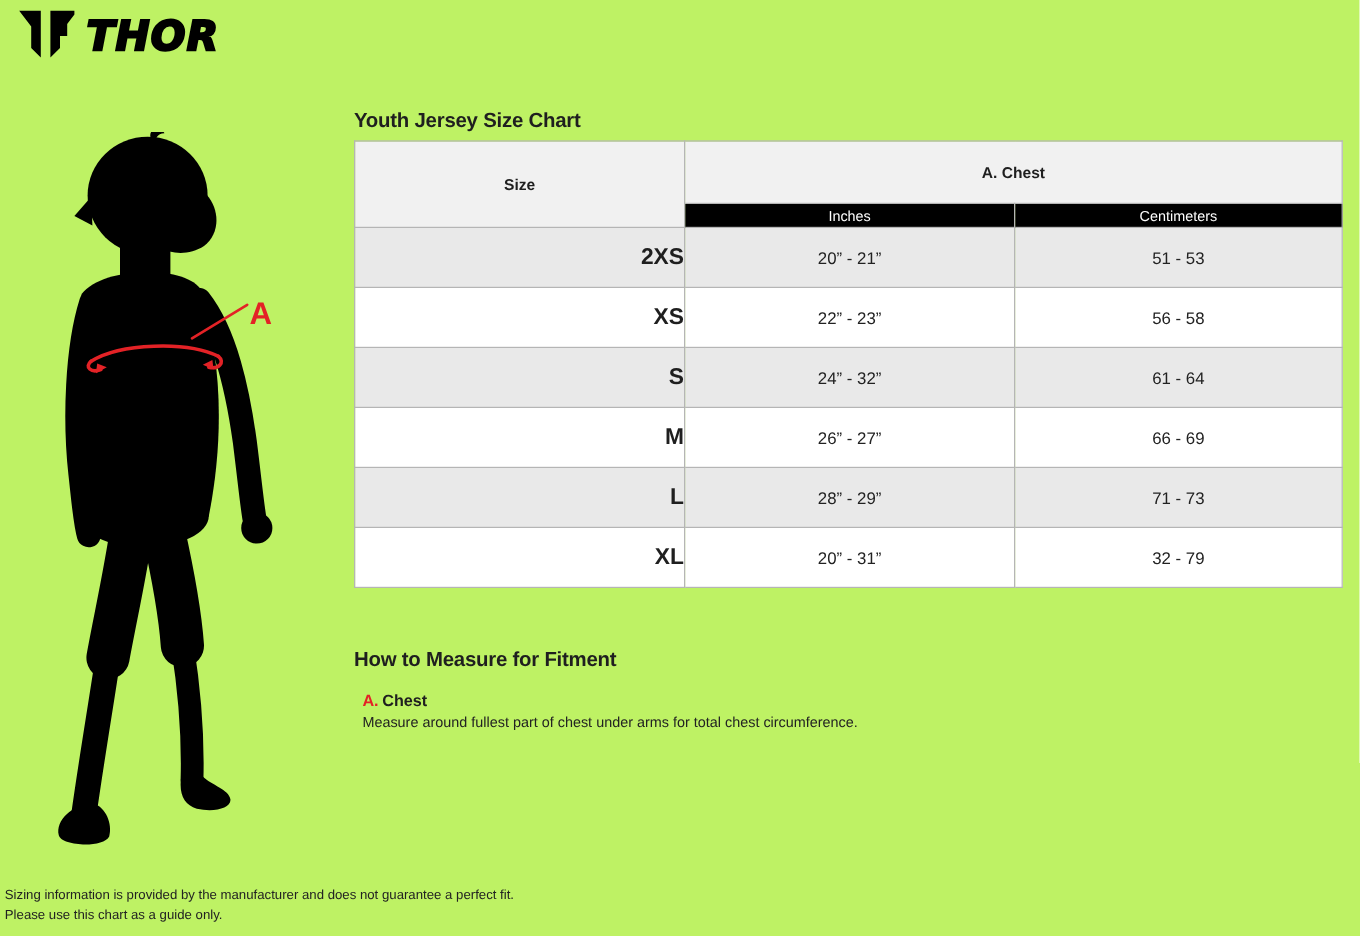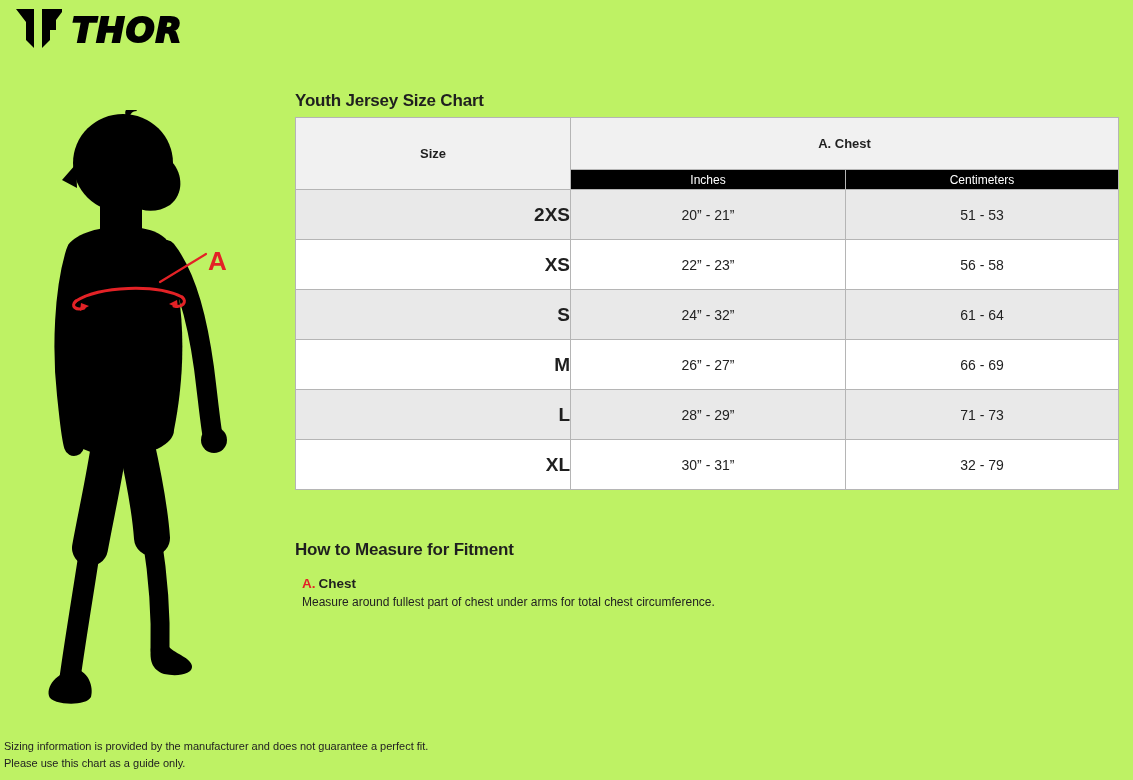--- a/index.html
+++ b/index.html
@@ -182,21 +182,21 @@
         <td>26” - 27”</td>
         <td>66 - 69</td>
       </tr>
       <tr>
         <td class="size-cell">L</td>
         <td>28” - 29”</td>
         <td>71 - 73</td>
       </tr>
       <tr>
         <td class="size-cell">XL</td>
-        <td>30” - 31”</td>
+        <td>20” - 31”</td>
         <td>32 - 79</td>
       </tr>
     </tbody>
   </table>
 
   <div class="measure-title">How to Measure for Fitment</div>
   <div class="measure-item">
     <div class="item-head">
       <span class="letter">A.</span><span>Chest</span>
     </div>

